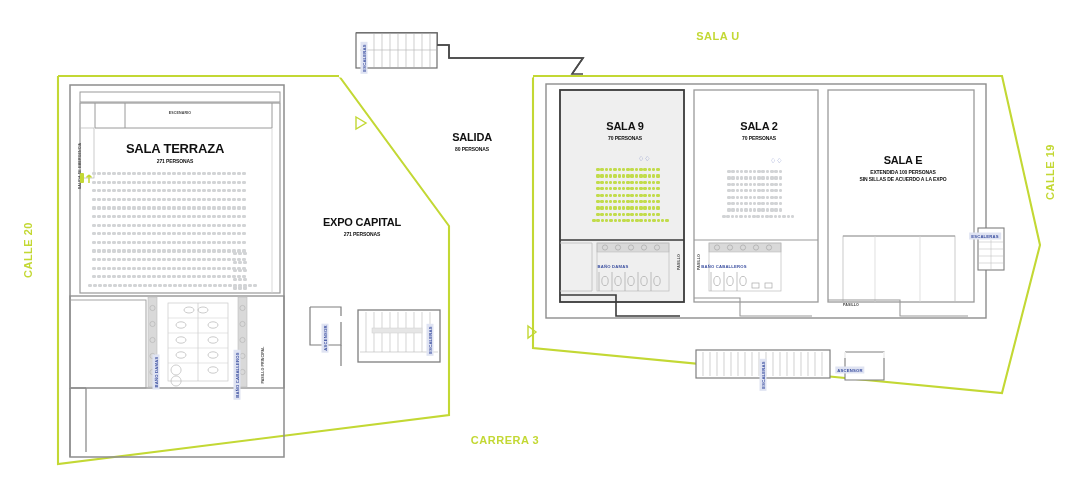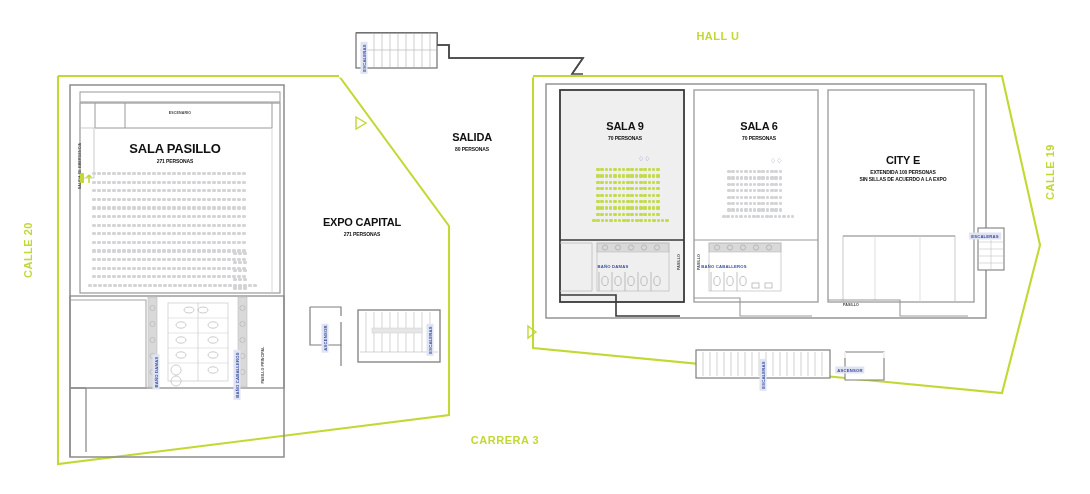--- a/index.html
+++ b/index.html
@@ -959,33 +959,33 @@
         <div class="seat grey" style="left: 55.9px; top: 0px;"></div>
         <div class="seat grey" style="left: 60.2px; top: 0px;"></div>
         <div class="seat grey" style="left: 64.5px; top: 0px;"></div>
         <div class="seat grey" style="left: 68.8px; top: 0px;"></div>
       </div>
     </div>
 
   <div class="abs" style="left:0;top:0;width:1090px;height:494px;" id="label-layer">
       <div class="street s11" style="left: 28px; top: 250px; transform: translate(-50%, -50%) rotate(-90deg);">CALLE 20</div>
       <div class="street s11" style="left: 505px; top: 440px; transform: translate(-50%, -50%);">CARRERA 3</div>
-      <div class="street s11" style="left: 718px; top: 36px; transform: translate(-50%, -50%);">HALL U</div>
+      <div class="street s11" style="left: 718px; top: 36px; transform: translate(-50%, -50%);">SALA U</div>
       <div class="street s11" style="left: 1050px; top: 172px; transform: translate(-50%, -50%) rotate(-90deg);">CALLE 19</div>
-      <div class="room-title" style="left: 175px; top: 148px; transform: translate(-50%, -50%); font-size: 13px;">SALA PASILLO</div>
+      <div class="room-title" style="left: 175px; top: 148px; transform: translate(-50%, -50%); font-size: 13px;">SALA TERRAZA</div>
       <div class="room-sub" style="left: 175px; top: 161px; transform: translate(-50%, -50%);">271 PERSONAS</div>
       <div class="room-title" style="left: 362px; top: 222px; transform: translate(-50%, -50%); font-size: 11px;">EXPO CAPITAL</div>
       <div class="room-sub" style="left: 362px; top: 234px; transform: translate(-50%, -50%);">271 PERSONAS</div>
       <div class="room-title" style="left: 472px; top: 137px; transform: translate(-50%, -50%); font-size: 11px;">SALIDA</div>
       <div class="room-sub" style="left: 472px; top: 149px; transform: translate(-50%, -50%);">80 PERSONAS</div>
       <div class="room-title" style="left: 625px; top: 126px; transform: translate(-50%, -50%); font-size: 11px;">SALA 9</div>
       <div class="room-sub" style="left: 625px; top: 138px; transform: translate(-50%, -50%);">70 PERSONAS</div>
-      <div class="room-title" style="left: 759px; top: 126px; transform: translate(-50%, -50%); font-size: 11px;">SALA 6</div>
+      <div class="room-title" style="left: 759px; top: 126px; transform: translate(-50%, -50%); font-size: 11px;">SALA 2</div>
       <div class="room-sub" style="left: 759px; top: 138px; transform: translate(-50%, -50%);">70 PERSONAS</div>
-      <div class="room-title" style="left: 903px; top: 160px; transform: translate(-50%, -50%); font-size: 11px;">CITY E</div>
+      <div class="room-title" style="left: 903px; top: 160px; transform: translate(-50%, -50%); font-size: 11px;">SALA E</div>
       <div class="room-sub" style="left: 903px; top: 172px; transform: translate(-50%, -50%);">EXTENDIDA 100 PERSONAS</div>
       <div class="room-sub" style="left: 903px; top: 179px; transform: translate(-50%, -50%);">SIN SILLAS DE ACUERDO A LA EXPO</div>
       <div class="tiny" style="left: 180px; top: 113px; transform: translate(-50%, -50%);">ESCENARIO</div>
       <div class="tiny" style="left: 80px; top: 166px; transform: translate(-50%, -50%) rotate(-90deg);">SALIDA DE EMERGENCIA</div>
       <div class="tiny" style="left: 263px; top: 365px; transform: translate(-50%, -50%) rotate(-90deg);">PASILLO PRINCIPAL</div>
       <div class="tiny" style="left: 679px; top: 262px; transform: translate(-50%, -50%) rotate(-90deg);">PASILLO</div>
       <div class="tiny" style="left: 699px; top: 262px; transform: translate(-50%, -50%) rotate(-90deg);">PASILLO</div>
       <div class="tiny" style="left: 851px; top: 305px; transform: translate(-50%, -50%);">PASILLO</div>
       <div class="bluelbl box" style="left: 364px; top: 58px; transform: translate(-50%, -50%) rotate(-90deg);">ESCALERAS</div>
       <div class="bluelbl box" style="left: 325px; top: 338px; transform: translate(-50%, -50%) rotate(-90deg);">ASCENSOR</div>

